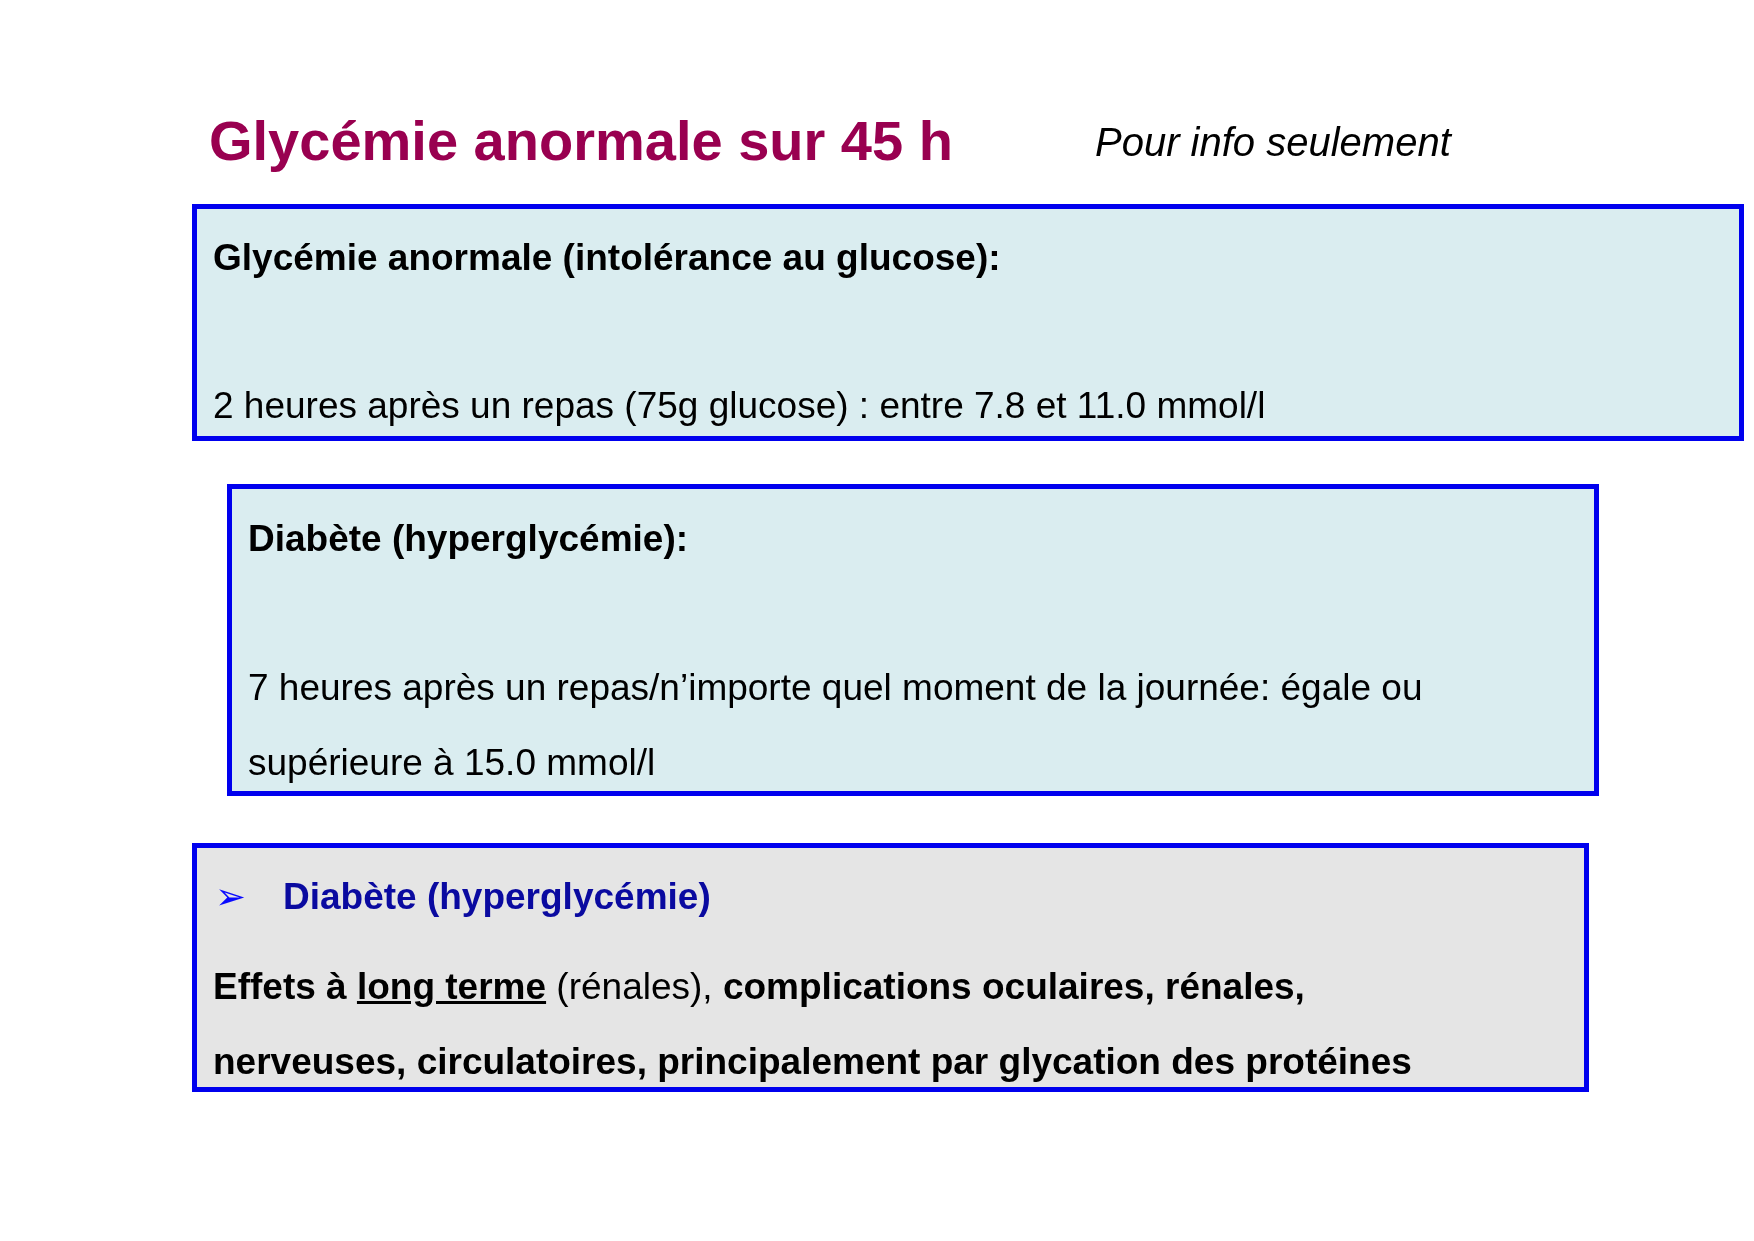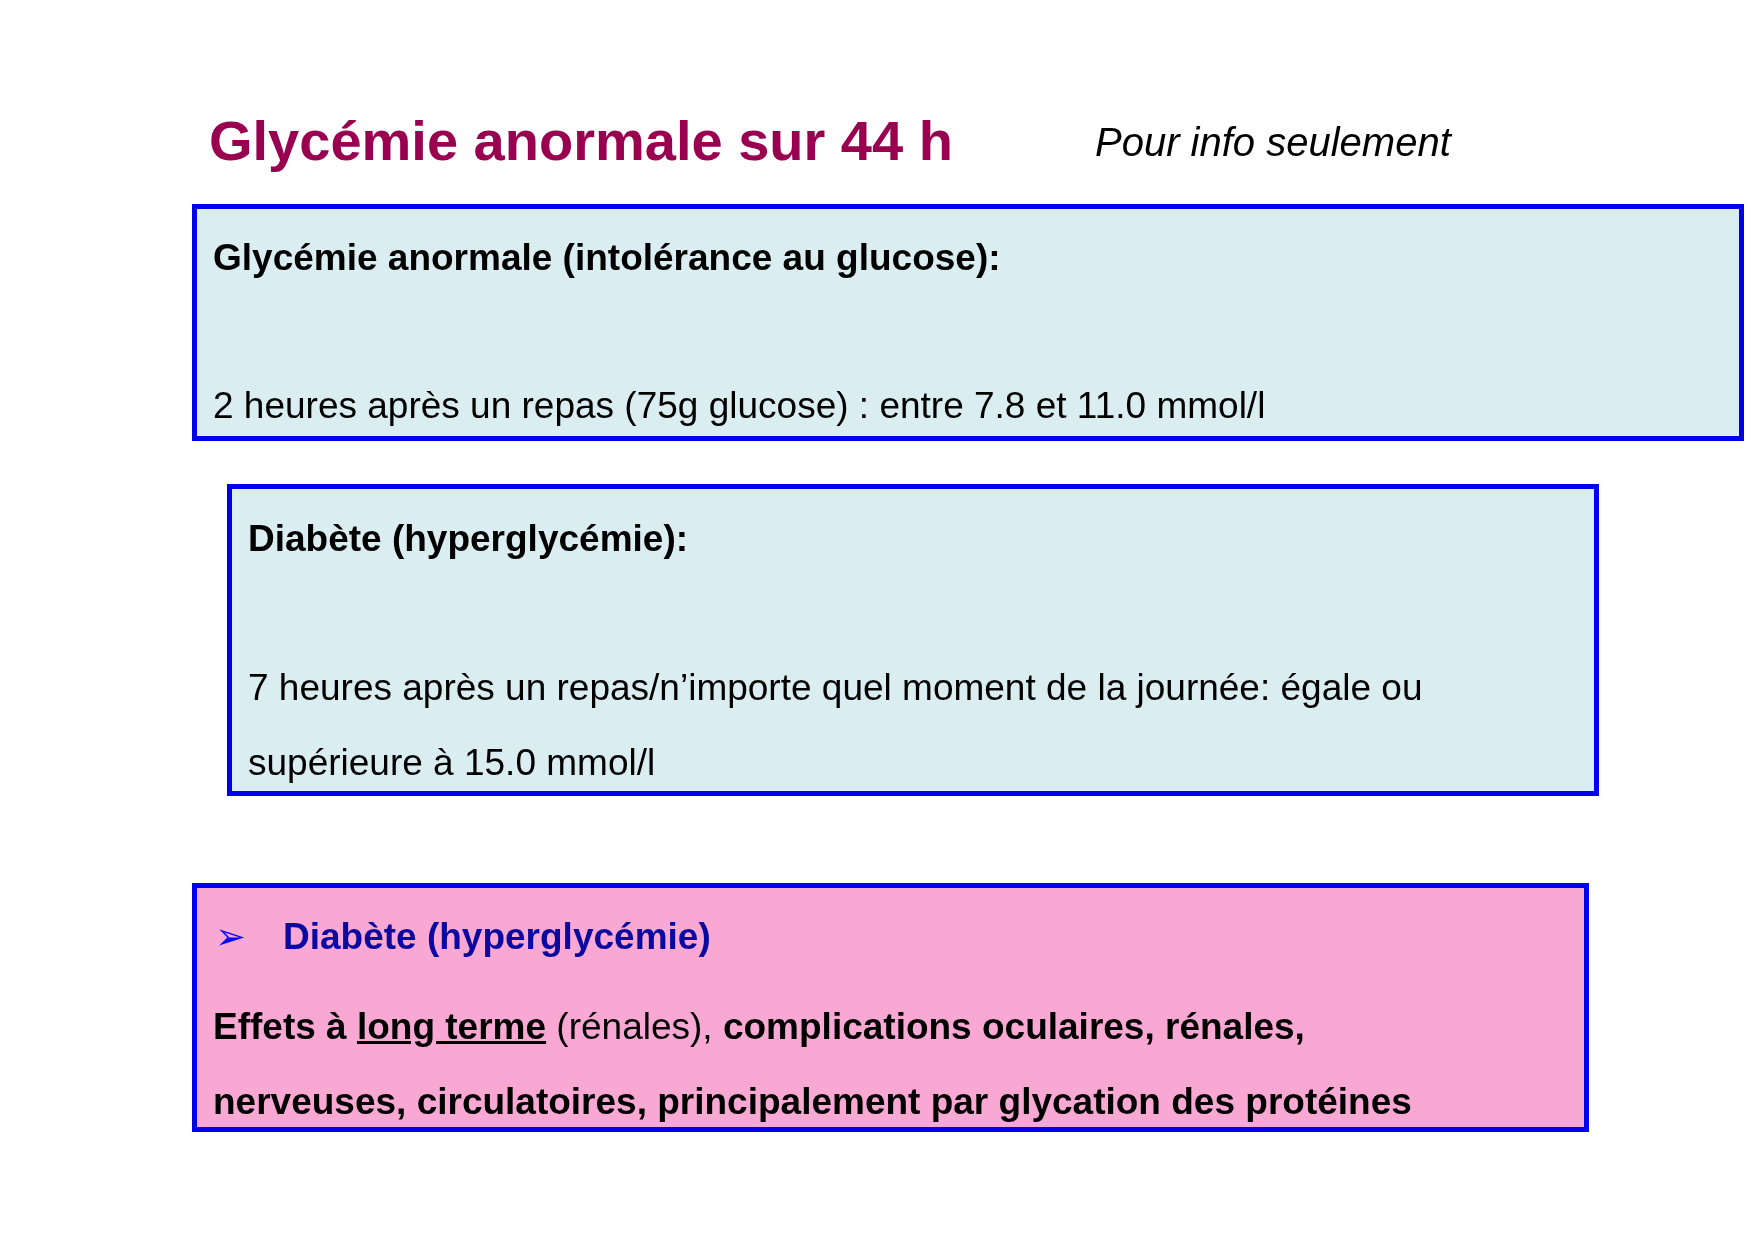--- a/index.html
+++ b/index.html
@@ -4,35 +4,35 @@
 <style>
   html, body { margin:0; padding:0; background:#ffffff; }
   body { width:1754px; height:1241px; position:relative; overflow:hidden;
          font-family:"Liberation Sans", sans-serif; color:#000; }
   .title { position:absolute; left:209px; top:108px; font-size:56px; font-weight:bold; color:#990050; white-space:nowrap; }
   .subtitle { position:absolute; left:1095px; top:120px; font-size:40px; font-style:italic; white-space:nowrap; }
   .box { position:absolute; box-sizing:border-box; border:5px solid #0000ee; }
   .box.tinted { background:#daedf0; }
   .box1 { left:192px; top:204px; width:1552px; height:237px; }
   .box2 { left:192px; top:484px; width:1372px; height:312px;margin-left:35px; }
-  .box3 { left:192px; top:843px; width:1397px; height:249px; background:#f9a8d4;margin-top:40px; }
+  .box3 { left:192px; top:843px; width:1397px; height:249px; background:#e5e5e5; }
   .line { position:absolute; left:16px; font-size:37px; white-space:nowrap; }
   .bold { font-weight:bold; }
   .b1l1 { top:28px; } .b1l2 { top:102px; } .b1l3 { top:176px; }
   .b2l1 { top:29px; } .b2l2 { top:104px; } .b2l3 { top:178px; } .b2l4 { top:253px; }
   .b3l1 { top:27px; left:18px; font-size:37px; font-weight:bold; color:#0a0aa0; }
   .b3l1 .arrow { display:inline-block; width:68px; color:#0a0aff; font-weight:normal; }
   .b3l2 { top:118px; } .b3l3 { top:193px; }
   .u { text-decoration:underline; font-weight:bold; }
   .n { font-weight:normal; }
 </style>
 </head>
 <body>
 
-<div class="title">Glycémie anormale sur 44 h</div>
+<div class="title">Glycémie anormale sur 45 h</div>
 <div class="subtitle">Pour info seulement</div>
 
 <div class="box box1 tinted">
   <div class="line bold b1l1">Glycémie anormale (intolérance au glucose):</div>
   <div class="line b1l3">2 heures après un repas (75g glucose) : entre 7.8 et 11.0 mmol/l</div>
 </div>
 
 <div class="box box2 tinted">
   <div class="line bold b2l1">Diabète (hyperglycémie):</div>
   <div class="line b2l3">7 heures après un repas/n’importe quel moment de la journée: égale ou</div>

